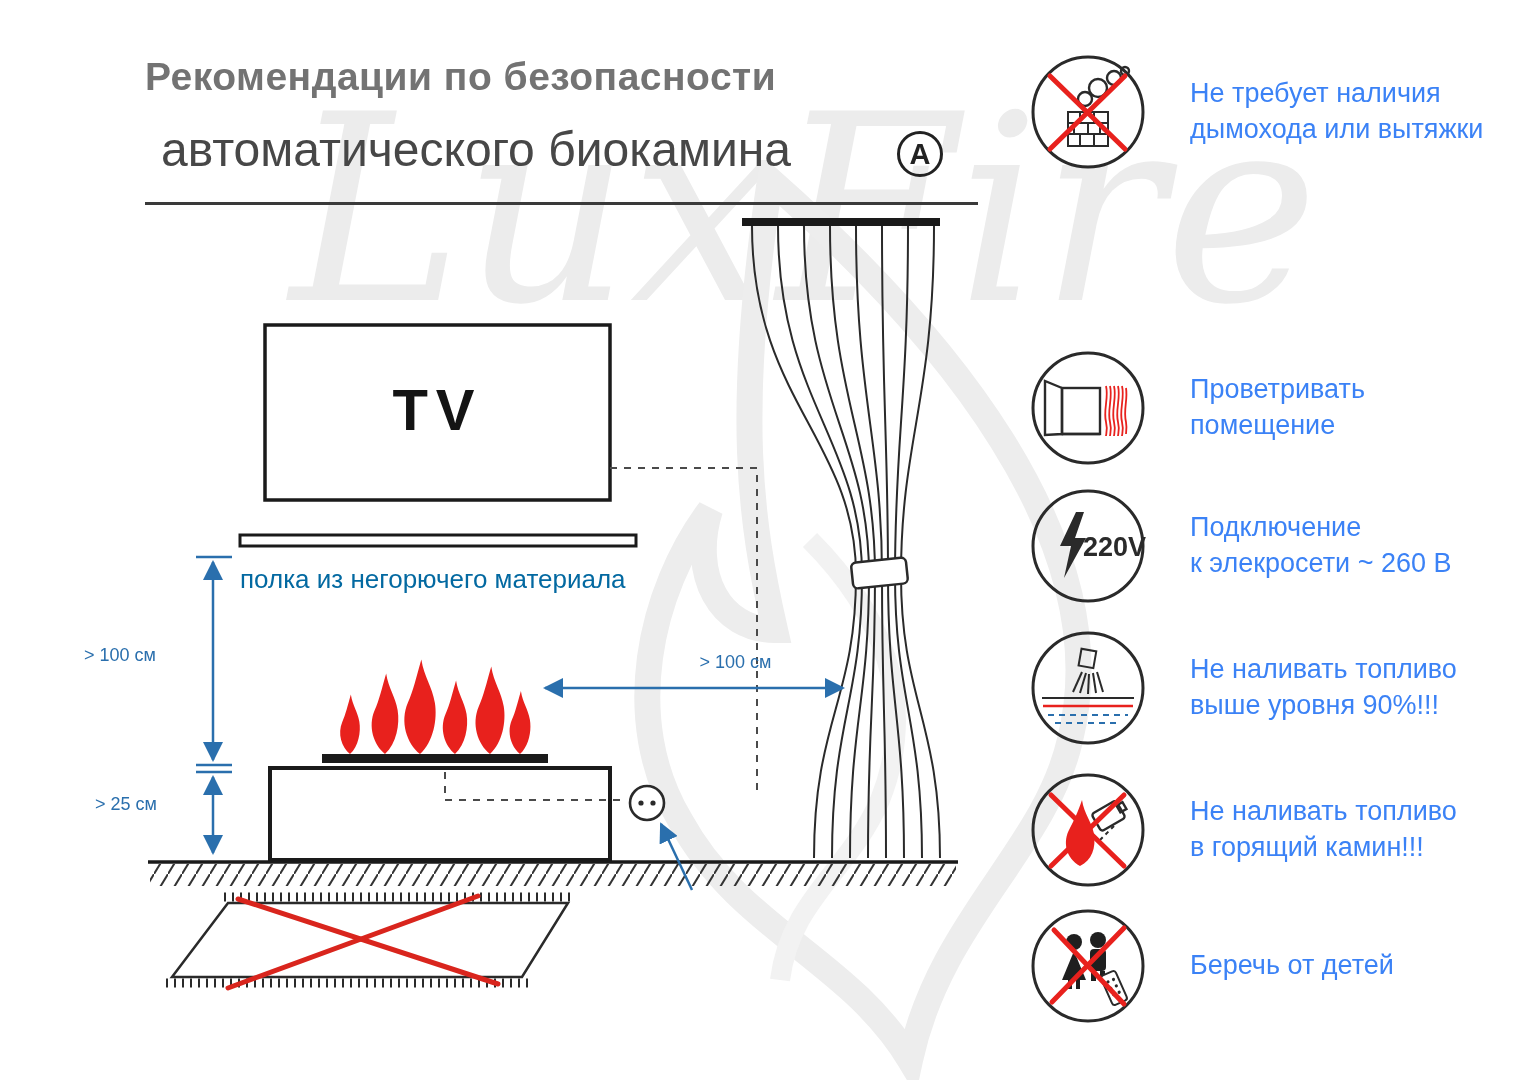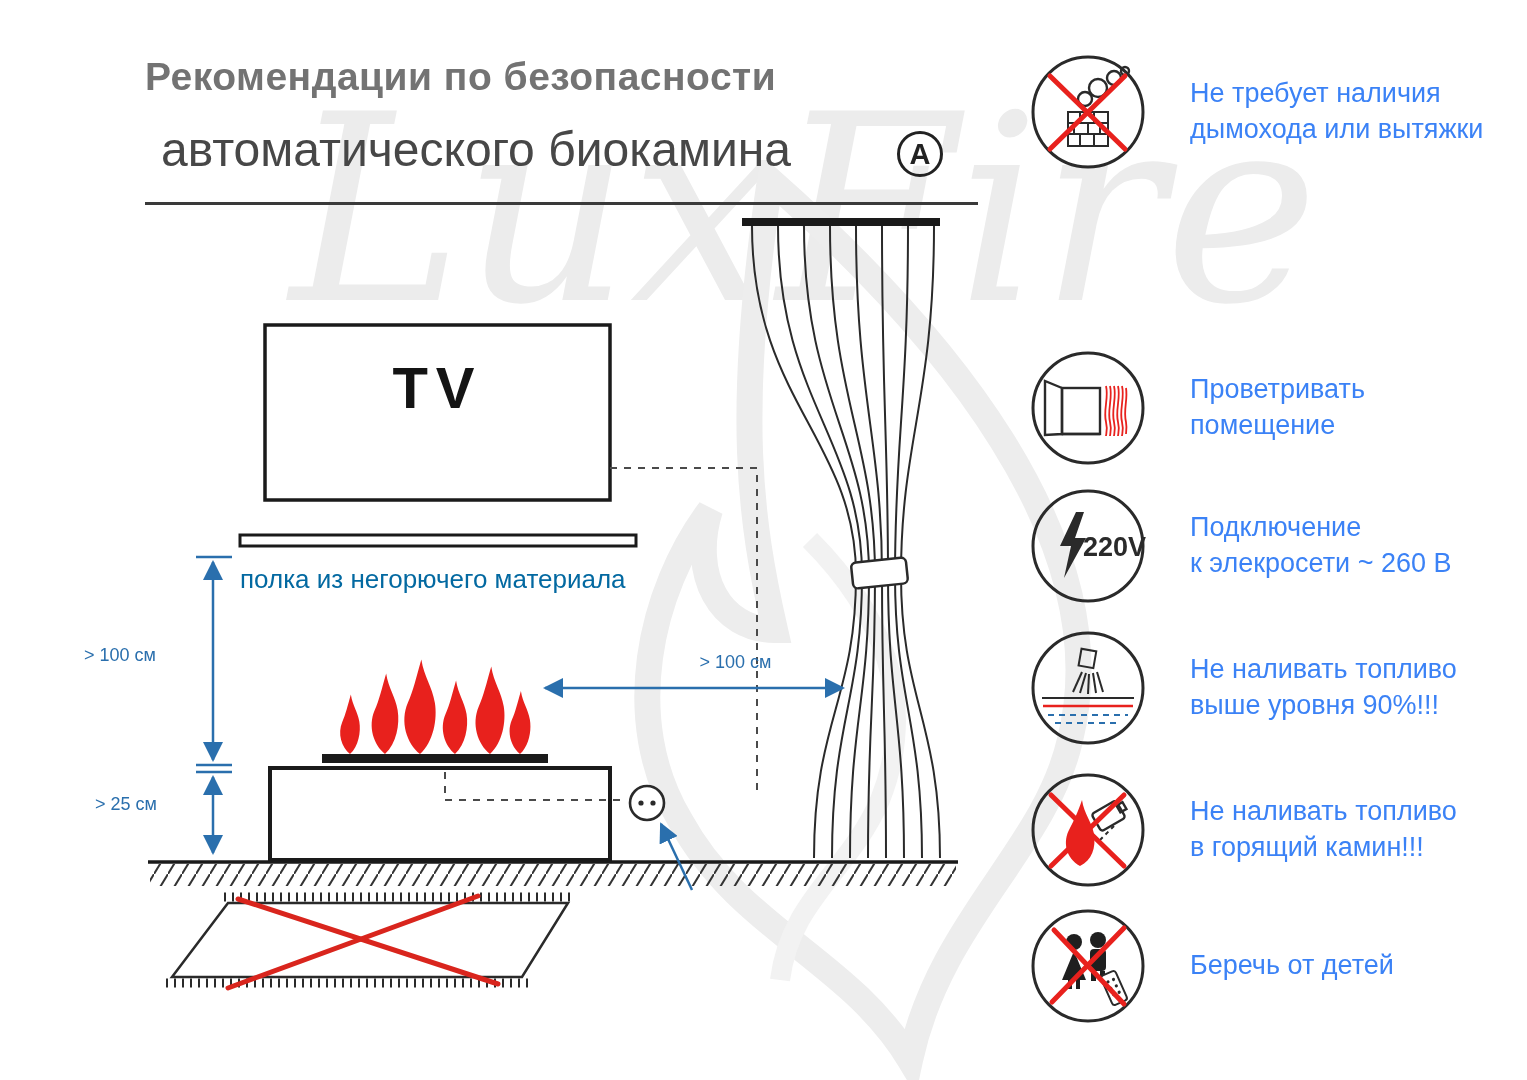--- a/index.html
+++ b/index.html
@@ -114,21 +114,21 @@
     <g stroke="#2a6fad" stroke-width="2.5" fill="none">
       <line x1="196" y1="557" x2="232" y2="557"></line>
       <line x1="196" y1="765" x2="232" y2="765"></line>
       <line x1="213" y1="562" x2="213" y2="760" marker-start="url(#arrB)" marker-end="url(#arrB)"></line>
       <line x1="196" y1="772" x2="232" y2="772"></line>
       <line x1="213" y1="777" x2="213" y2="853" marker-start="url(#arrB)" marker-end="url(#arrB)"></line>
       <line x1="545" y1="688" x2="843" y2="688" marker-start="url(#arrB)" marker-end="url(#arrB)"></line>
     </g>
   </svg>
 
-  <div class="abs tv-label z2" style="left:265px; top:322px; width:345px; height:131px;">TV</div>
+  <div class="abs tv-label z2" style="left:265px; top:344px; width:345px; height:131px;">TV</div>
   <div class="abs blue shelf-label z2" style="left:240px; top:564px;">полка из негорючего материала</div>
   <div class="abs dim-label z2" style="left:84px; top:645px;">&gt; 100 см</div>
   <div class="abs dim-label z2" style="left:95px; top:794px;">&gt; 25 см</div>
   <div class="abs dim-label z2" style="left:618px; top:652px; width:235px; text-align:center;">&gt; 100 см</div>
 
   <div class="abs safety-item z2" style="top:52px;">
     <svg width="120" height="120" viewBox="0 0 120 120">
       <circle cx="60" cy="60" r="55" fill="none" stroke="#2a2a2a" stroke-width="3"></circle>
       <g stroke="#2a2a2a" stroke-width="2" fill="none">
         <rect x="40" y="60" width="40" height="34"></rect>

